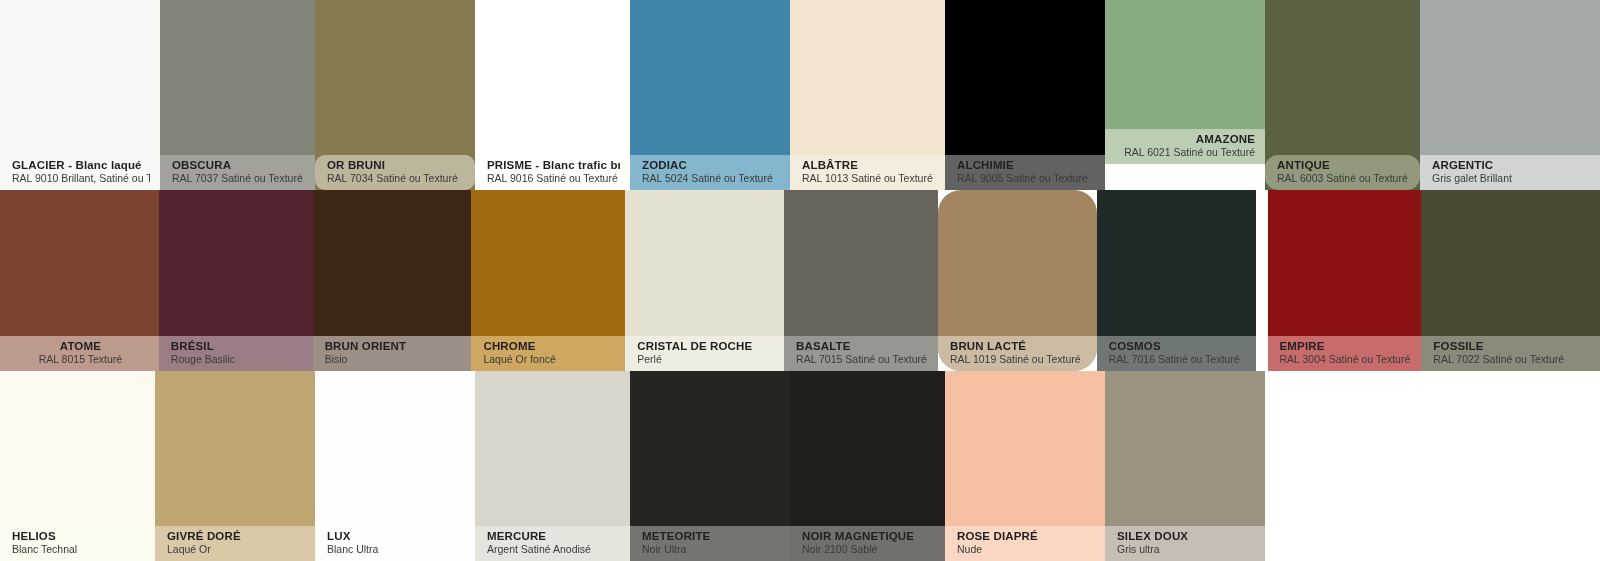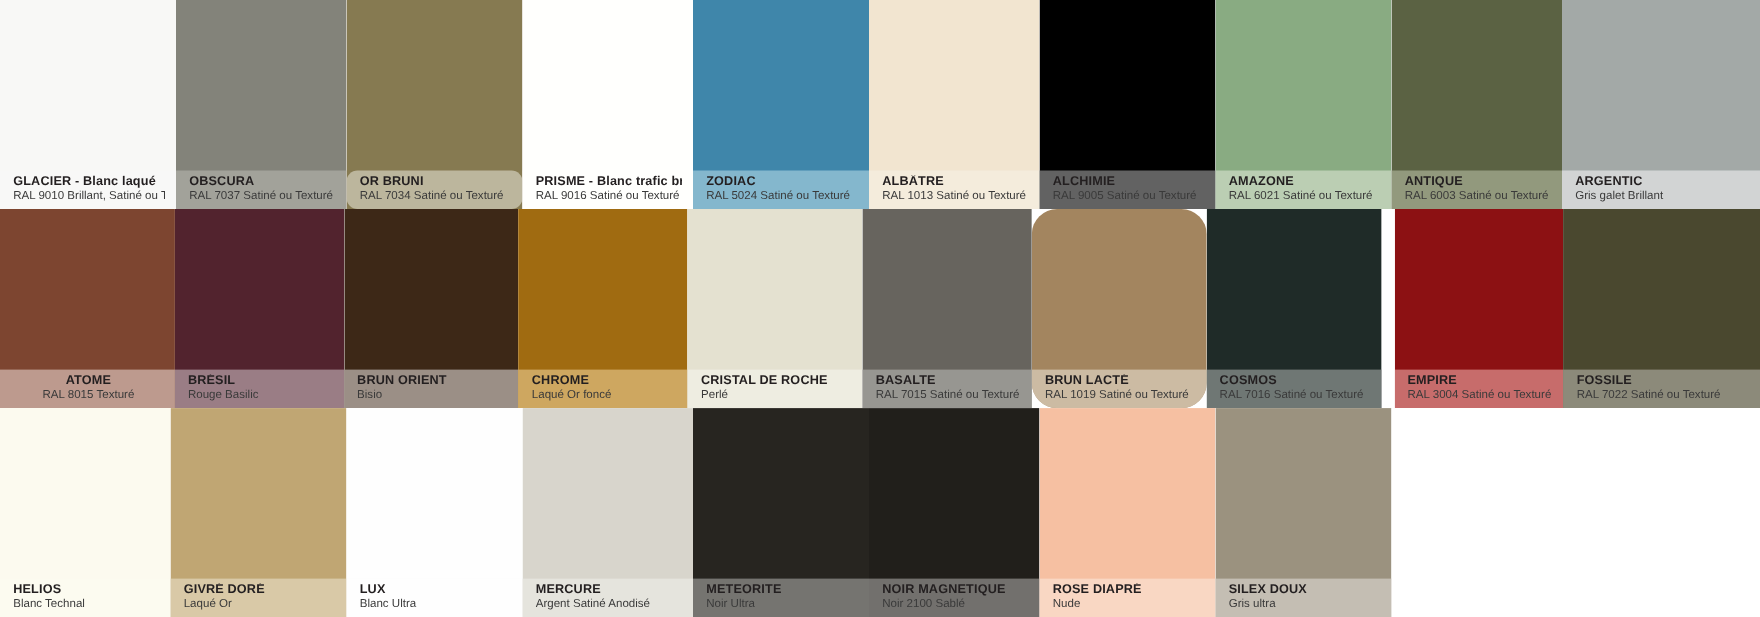--- a/index.html
+++ b/index.html
@@ -108,30 +108,30 @@
           <div class="cap-ref">RAL 1013 Satiné ou Texturé</div>
         </div>
       </div>
       <div class="swatch" style="width: 160px; height: 190px;">
         <div class="swatch-color" style="background: rgb(0, 0, 0); height: 190px;"></div>
         <div class="swatch-caption" style="background: rgba(125, 125, 125, 0.78);">
           <div class="cap-name">ALCHIMIE</div>
           <div class="cap-ref">RAL 9005 Satiné ou Texturé</div>
         </div>
       </div>
-      <div class="swatch" style="width: 160px; height: 190px;">
+      <div class="swatch" style="width: 160px; height: 164px; text-align: right;">
         <div class="swatch-color" style="background: rgb(137, 171, 130); height: 190px;"></div>
         <div class="swatch-caption" style="background: rgba(198, 213, 190, 0.82);">
           <div class="cap-name">AMAZONE</div>
           <div class="cap-ref">RAL 6021 Satiné ou Texturé</div>
         </div>
       </div>
       <div class="swatch" style="width: 155px; height: 190px;">
         <div class="swatch-color" style="background: rgb(91, 98, 67); height: 190px;"></div>
-        <div class="swatch-caption" style="background: rgba(160, 168, 140, 0.8);">
+        <div class="swatch-caption" style="background: rgba(160, 168, 140, 0.8); border-radius: 13px;">
           <div class="cap-name">ANTIQUE</div>
           <div class="cap-ref">RAL 6003 Satiné ou Texturé</div>
         </div>
       </div>
       <div class="swatch" style="width: 180px; height: 190px;">
         <div class="swatch-color" style="background: rgb(163, 169, 167); height: 190px;"></div>
         <div class="swatch-caption" style="background: rgba(219, 221, 220, 0.84);">
           <div class="cap-name">ARGENTIC</div>
           <div class="cap-ref">Gris galet Brillant</div>
         </div>

